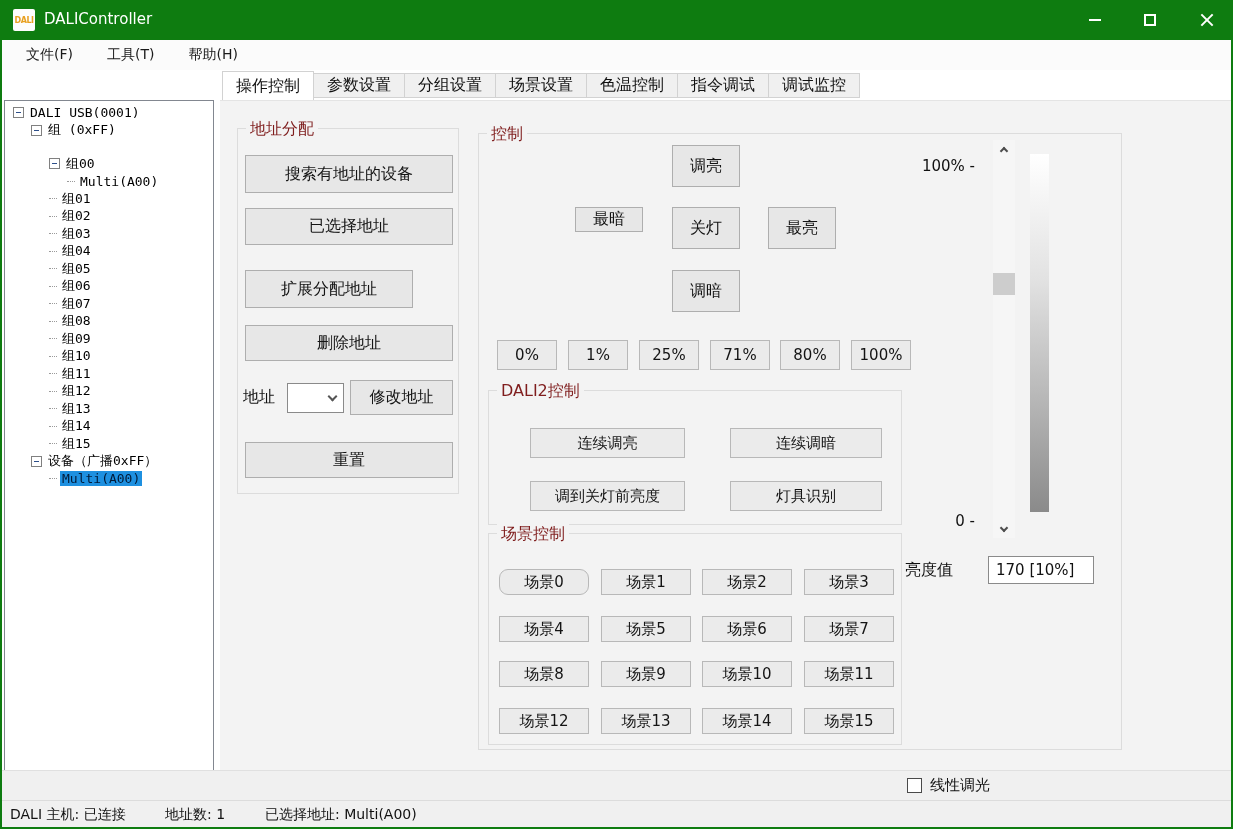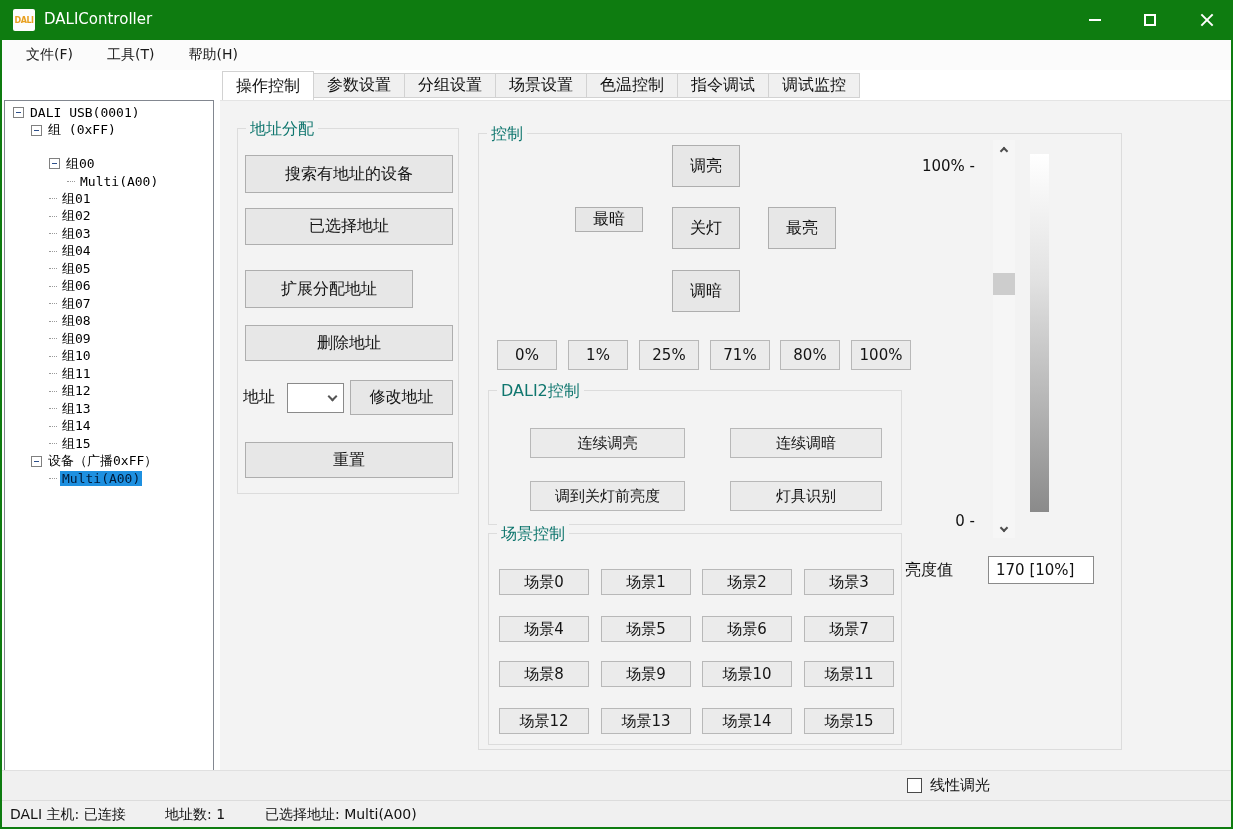--- a/index.html
+++ b/index.html
@@ -41,21 +41,21 @@
   
   #tabstrip { position:absolute; left:222px; top:71px; height:29px; display:flex; align-items:center; z-index:5; }
   .tab { height:25px; background:#f0f0f0; border:1px solid #d2d2d2; border-left:none; padding:0 13px; display:flex; align-items:center; font-size:16px; color:#111; }
   .tab:first-child { border-left:1px solid #d2d2d2; }
   .tab.active { height:29px; background:#ffffff; border-bottom:none; }
 
   
   #tabpage { position:absolute; left:220px; top:100px; width:1011px; height:670px; background:#f3f3f3; border-top:1px solid #e4e4e4; }
 
   .groupbox { position:absolute; border:1px solid #dcdcdc; }
-  .group-legend { position:absolute; top:-10px; left:8px; background:#f3f3f3; padding:0 4px; font-size:16px; color:#0f766e; }
+  .group-legend { position:absolute; top:-10px; left:8px; background:#f3f3f3; padding:0 4px; font-size:16px; color:#7f1d1d; }
 
   .btn { position:absolute; background:#e7e7e7; border:1px solid #aeaeae; color:#141414; display:flex; align-items:center; justify-content:center; font-size:16px; cursor:default; }
   .btn.small { font-size:15px; border:1px solid #b8b8b8; background:#ebebeb; }
 
   
   #address-label { position:absolute; left:243px; top:387px; font-size:16px; color:#111; }
   #address-combo { position:absolute; left:287px; top:383px; width:57px; height:30px; background:#fff; border:1px solid #8a8a8a; }
   #address-combo .chev { position:absolute; right:7px; top:9px; }
 
   .chev { width:7px; height:7px; border-left:2px solid #555; border-top:2px solid #555; display:inline-block; }
@@ -248,21 +248,21 @@
       <div class="btn small" style="position: absolute; left: 780px; top: 340px; width: 60px; height: 30px;">80%</div>
       <div class="btn small" style="position: absolute; left: 851px; top: 340px; width: 60px; height: 30px;">100%</div>
     </div>
   <div id="dali2-buttons">
       <div class="btn small" style="position: absolute; left: 530px; top: 428px; width: 155px; height: 30px;">连续调亮</div>
       <div class="btn small" style="position: absolute; left: 730px; top: 428px; width: 152px; height: 30px;">连续调暗</div>
       <div class="btn small" style="position: absolute; left: 530px; top: 481px; width: 155px; height: 30px;">调到关灯前亮度</div>
       <div class="btn small" style="position: absolute; left: 730px; top: 481px; width: 152px; height: 30px;">灯具识别</div>
     </div>
   <div id="scene-buttons">
-      <div class="btn small" style="position: absolute; left: 499px; top: 569px; width: 90px; height: 26px;">场景0</div>
+      <div class="btn small" style="position: absolute; left: 499px; top: 569px; width: 90px; height: 26px; border-radius: 9px;">场景0</div>
       <div class="btn small" style="position: absolute; left: 601px; top: 569px; width: 90px; height: 26px;">场景1</div>
       <div class="btn small" style="position: absolute; left: 702px; top: 569px; width: 90px; height: 26px;">场景2</div>
       <div class="btn small" style="position: absolute; left: 804px; top: 569px; width: 90px; height: 26px;">场景3</div>
       <div class="btn small" style="position: absolute; left: 499px; top: 616px; width: 90px; height: 26px;">场景4</div>
       <div class="btn small" style="position: absolute; left: 601px; top: 616px; width: 90px; height: 26px;">场景5</div>
       <div class="btn small" style="position: absolute; left: 702px; top: 616px; width: 90px; height: 26px;">场景6</div>
       <div class="btn small" style="position: absolute; left: 804px; top: 616px; width: 90px; height: 26px;">场景7</div>
       <div class="btn small" style="position: absolute; left: 499px; top: 661px; width: 90px; height: 26px;">场景8</div>
       <div class="btn small" style="position: absolute; left: 601px; top: 661px; width: 90px; height: 26px;">场景9</div>
       <div class="btn small" style="position: absolute; left: 702px; top: 661px; width: 90px; height: 26px;">场景10</div>

